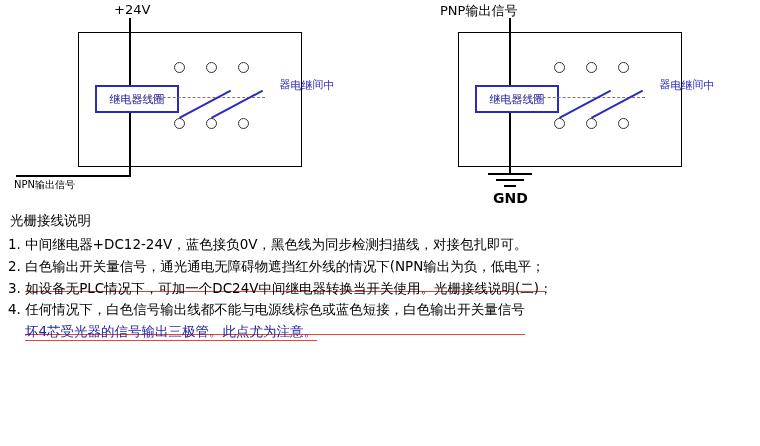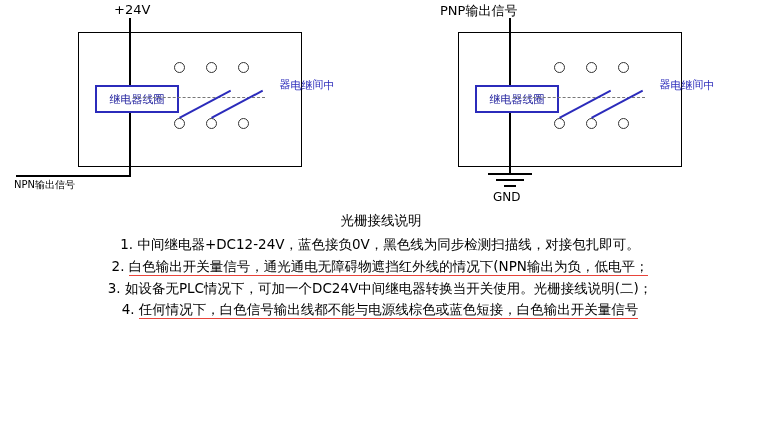--- a/index.html
+++ b/index.html
@@ -73,37 +73,36 @@
   .out-label{
     position:absolute;
     font-size:10px;
     background:#fff;
     padding:0 2px;
     white-space:nowrap;
   }
 
   .gnd{position:absolute;}
   .gnd .g1,.gnd .g2,.gnd .g3{position:absolute;background:#000;height:2px;left:50%;}
-  .gnd-text{position:absolute;font-size:12px;}
+  .gnd-text{position:absolute;font-size:14px;font-weight:bold;}
 
   
   .text-block{
     position:absolute;
     left:8px;top:210px;
     width:744px;
     font-size:13.5px;
     line-height:1.62;
-    text-align:center;
   }
   .text-block .heading{margin:0 0 2px 2px;}
   .line{position:relative;white-space:nowrap;}
   .indent{padding-left:17px;}
   .u-red{
     border-bottom:1.5px solid #e8443a;
-    padding-bottom:1px;
+    padding-bottom:17px;
   }
   .u-red-blue{
     color:#1f1fa0;
     border-bottom:1.5px solid #e8443a;
     padding-bottom:1px;
   }
 </style>
 </head>
 <body>
 
@@ -190,13 +189,16 @@
 
   <div class="line">
     <span>3.</span>
     <span>如设备无PLC情况下，可加一个DC24V中间继电器转换当开关使用。光栅接线说明(二)；</span>
   </div>
 
   <div class="line">
     <span>4.</span>
     <span class="u-red">任何情况下，白色信号输出线都不能与电源线棕色或蓝色短接，白色输出开关量信号</span>
   </div>
+  <div class="line indent">
+    <span class="u-red-blue">坏4芯受光器的信号输出三极管。此点尤为注意。</span>
+  </div>
 </div>
 
 </body></html>

